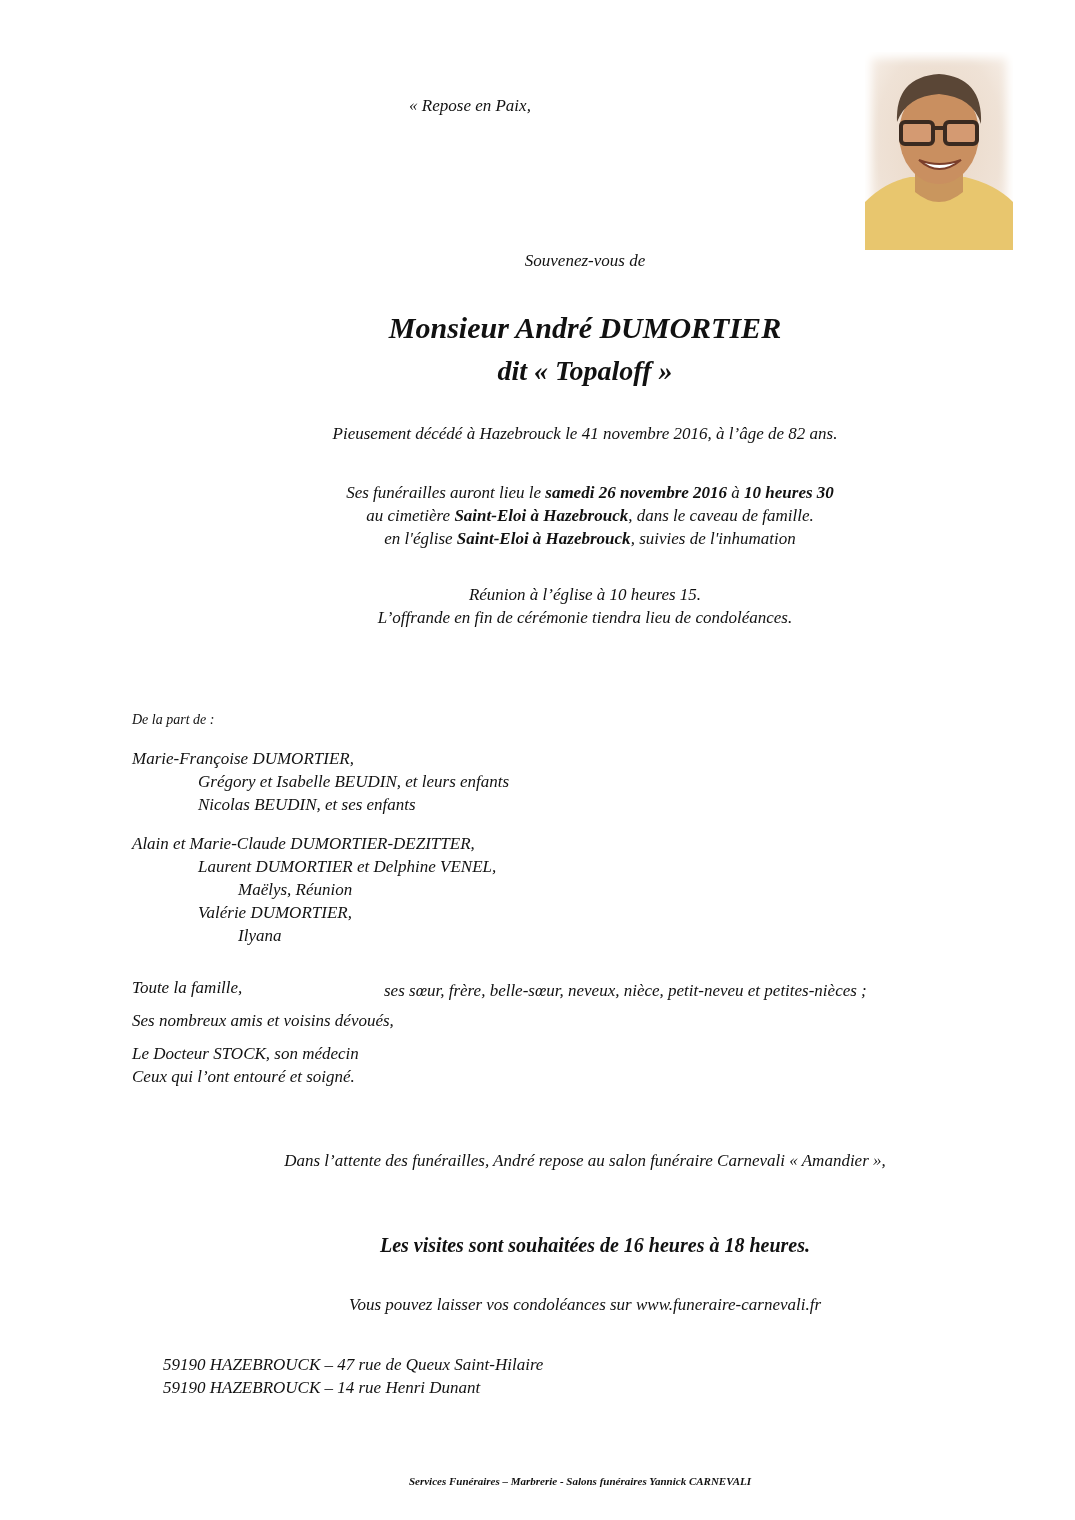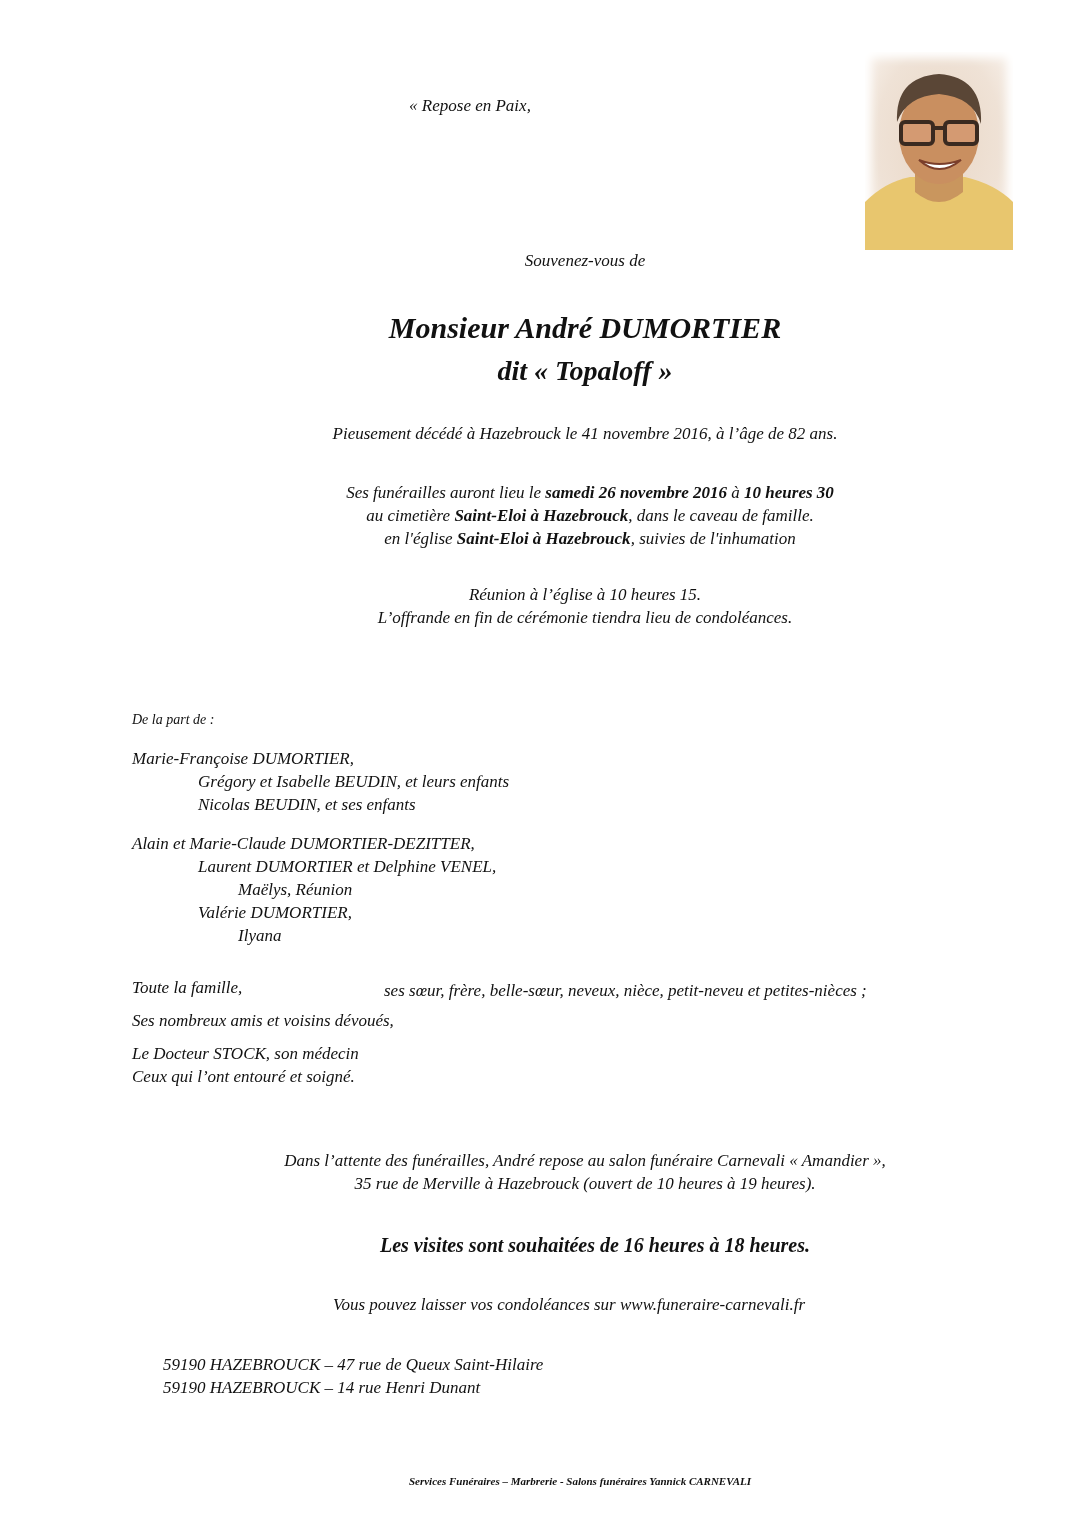--- a/index.html
+++ b/index.html
@@ -20,21 +20,21 @@
   #deces { left: 240px; top: 422px; width: 690px; }
   #funerailles { left: 220px; top: 481px; width: 740px; }
   #reunion { left: 280px; top: 583px; width: 610px; }
   #delapart { left: 132px; top: 712px; font-size: 14px; }
   .fam { left: 132px; }
   .i1 { padding-left: 66px; }
   .i2 { padding-left: 106px; }
   #relation { left: 384px; top: 946px; margin-top: 33px; }
   #salon { left: 180px; top: 1149px; width: 810px; text-align: center; }
   #visites { left: 300px; top: 1232px; width: 590px; font-size: 20px; font-weight: bold; line-height: 26px; }
-  #condol { left: 214px; top: 1293px; width: 710px; text-align: center; }
+  #condol { left: 230px; top: 1293px; width: 710px; text-align: center; }
   #addresses { left: 163px; top: 1353px; }
   #footer { left: 300px; top: 1474px; width: 560px; font-size: 11px; font-weight: bold; line-height: 14px; }
 </style>
 </head>
 <body>
 
 <div class="abs center l" id="quote">
   <div>«  Repose en Paix,</div>
 </div>
 
@@ -89,21 +89,20 @@
 
 <div class="abs fam l" style="top:976px">Toute la famille,</div>
 <div class="abs fam l" style="top:1009px">Ses nombreux amis et voisins dévoués,</div>
 <div class="abs fam l" style="top:1042px">
   <div>Le Docteur STOCK, son médecin</div>
   <div>Ceux qui l’ont entouré et soigné.</div>
 </div>
 
 <div class="abs center l" id="salon">
   <div>Dans l’attente des funérailles, André repose au salon funéraire Carnevali « Amandier »,</div>
-  <div>35 rue de Merville à Hazebrouck (ouvert de 10 heures à 19 heures).</div>
 </div>
 
 <div class="abs center" id="visites">Les visites sont souhaitées de 16 heures à 18 heures.</div>
 
 <div class="abs center l" id="condol">Vous pouvez laisser vos condoléances sur www.funeraire-carnevali.fr</div>
 
 <div class="abs l" id="addresses">
   <div>59190 HAZEBROUCK – 47 rue de Queux Saint-Hilaire</div>
   <div>59190 HAZEBROUCK – 14 rue Henri Dunant</div>
 </div>

